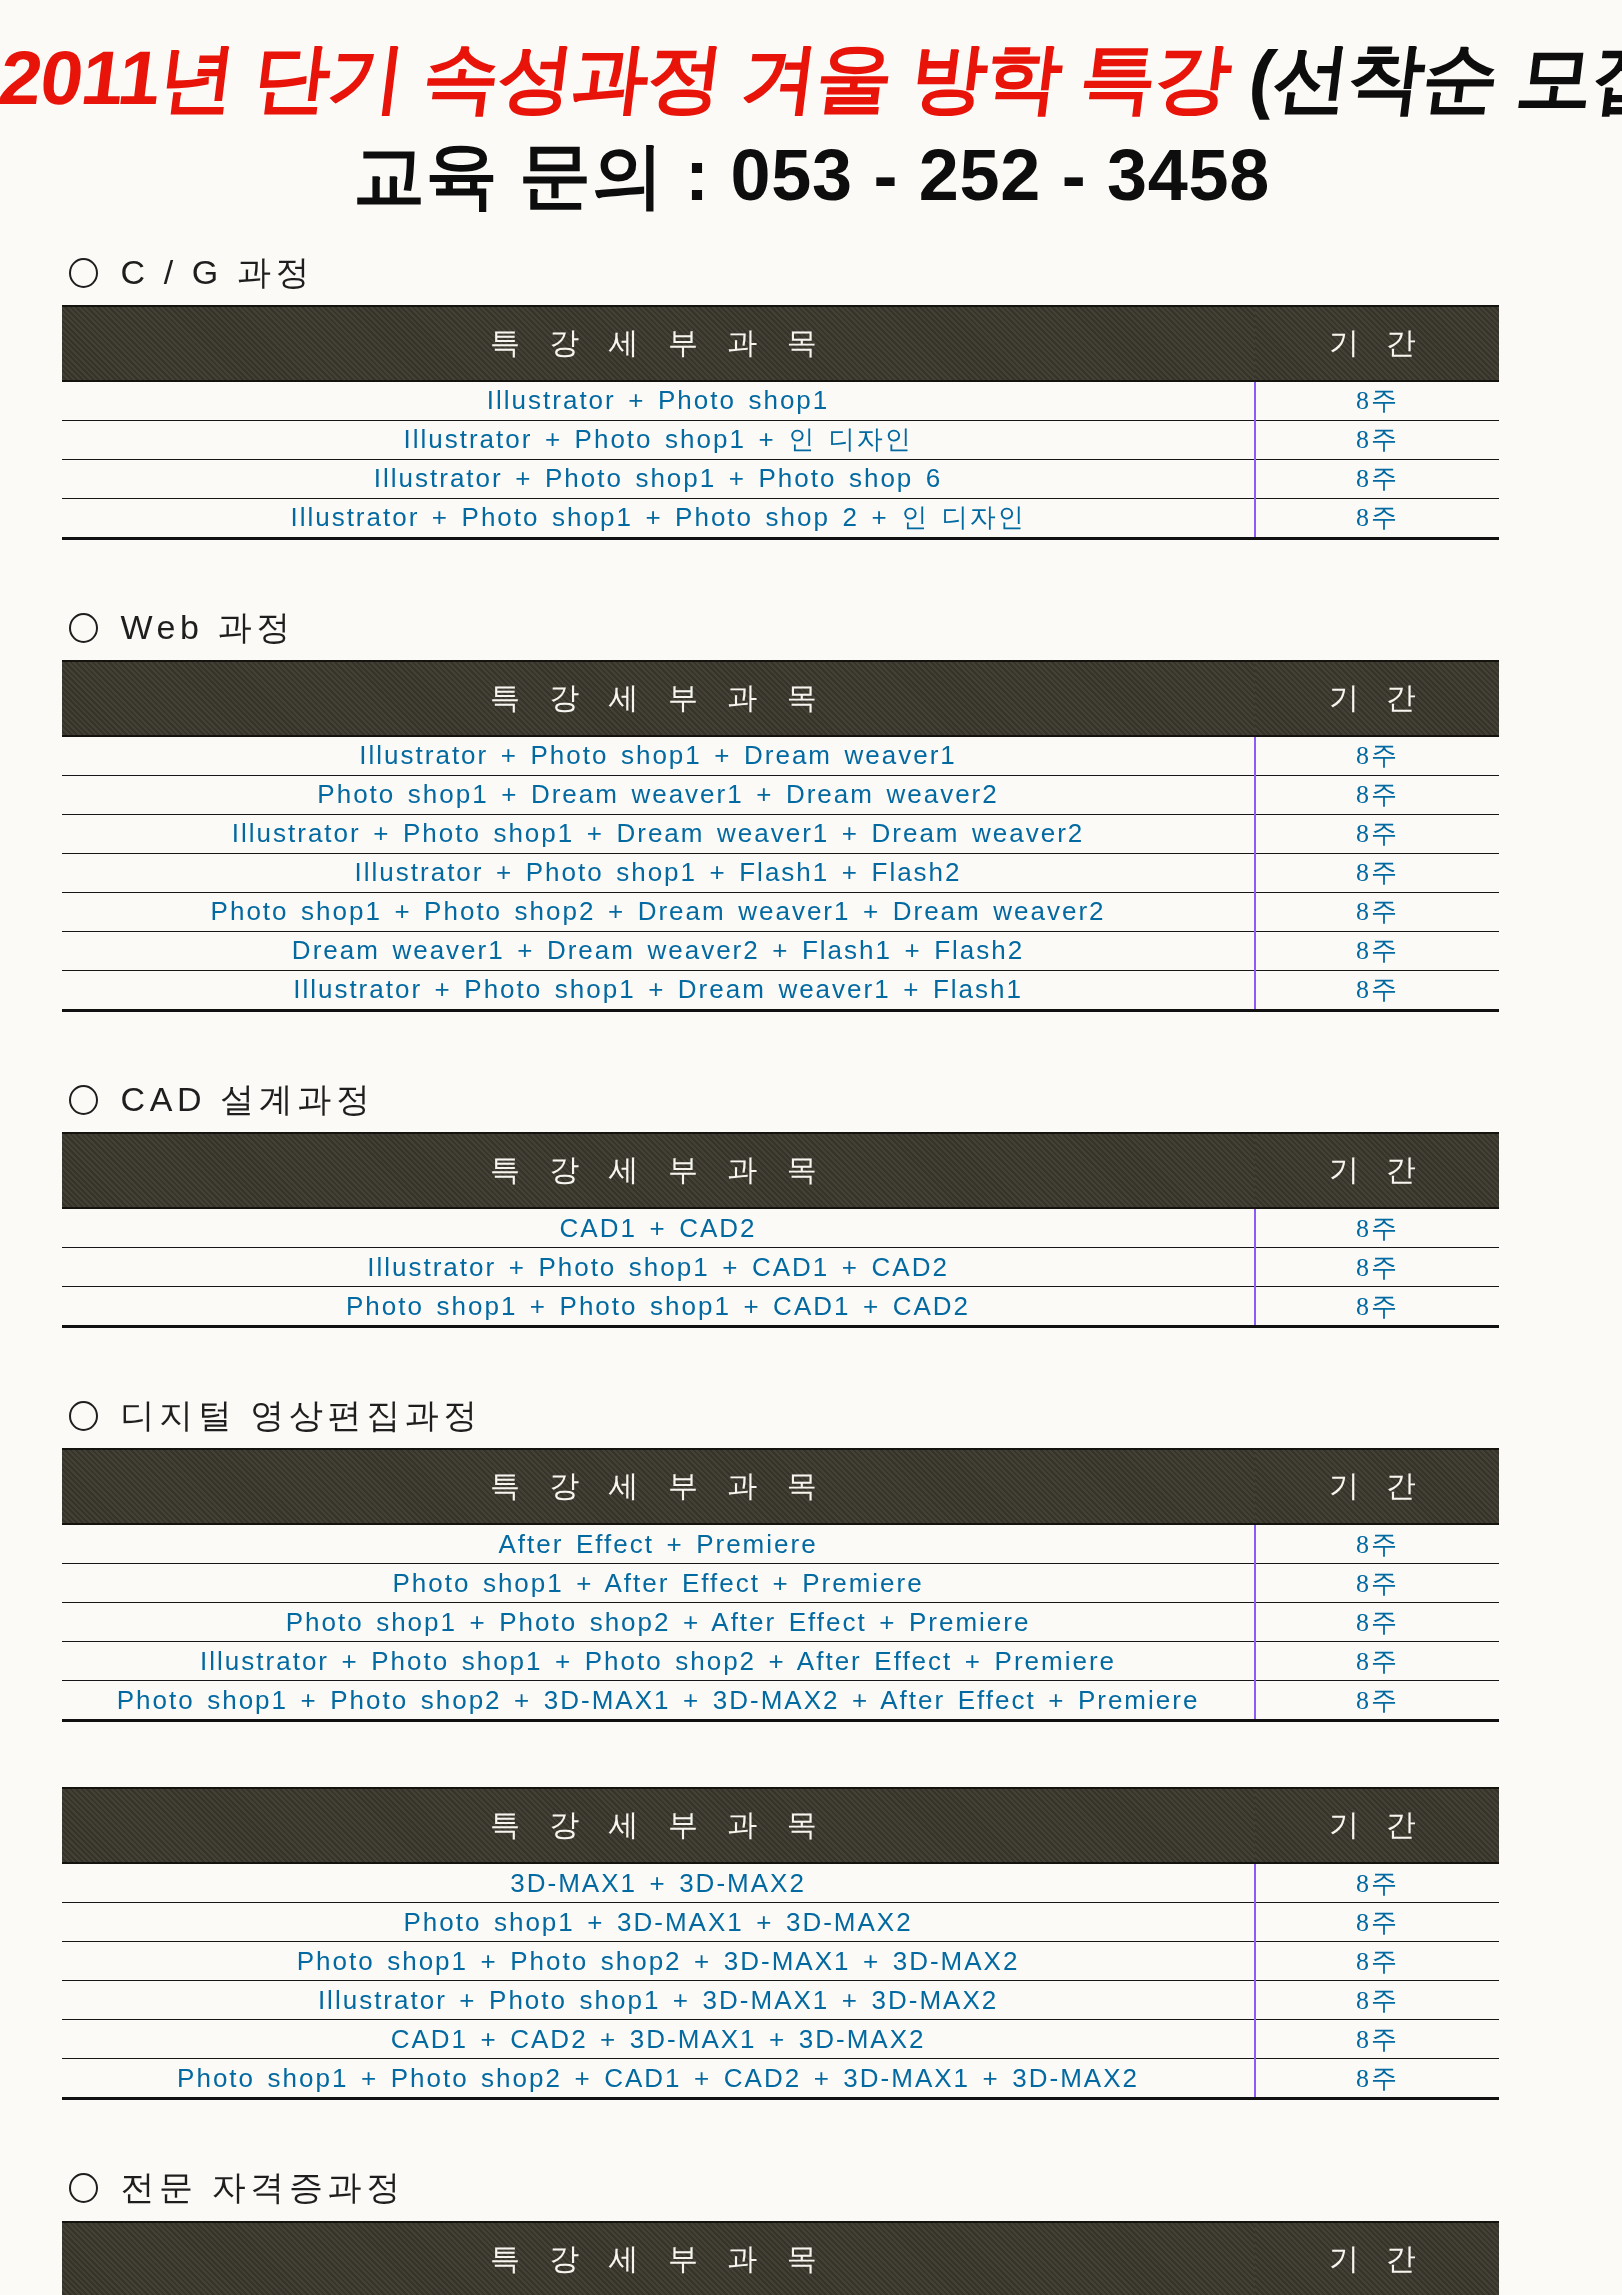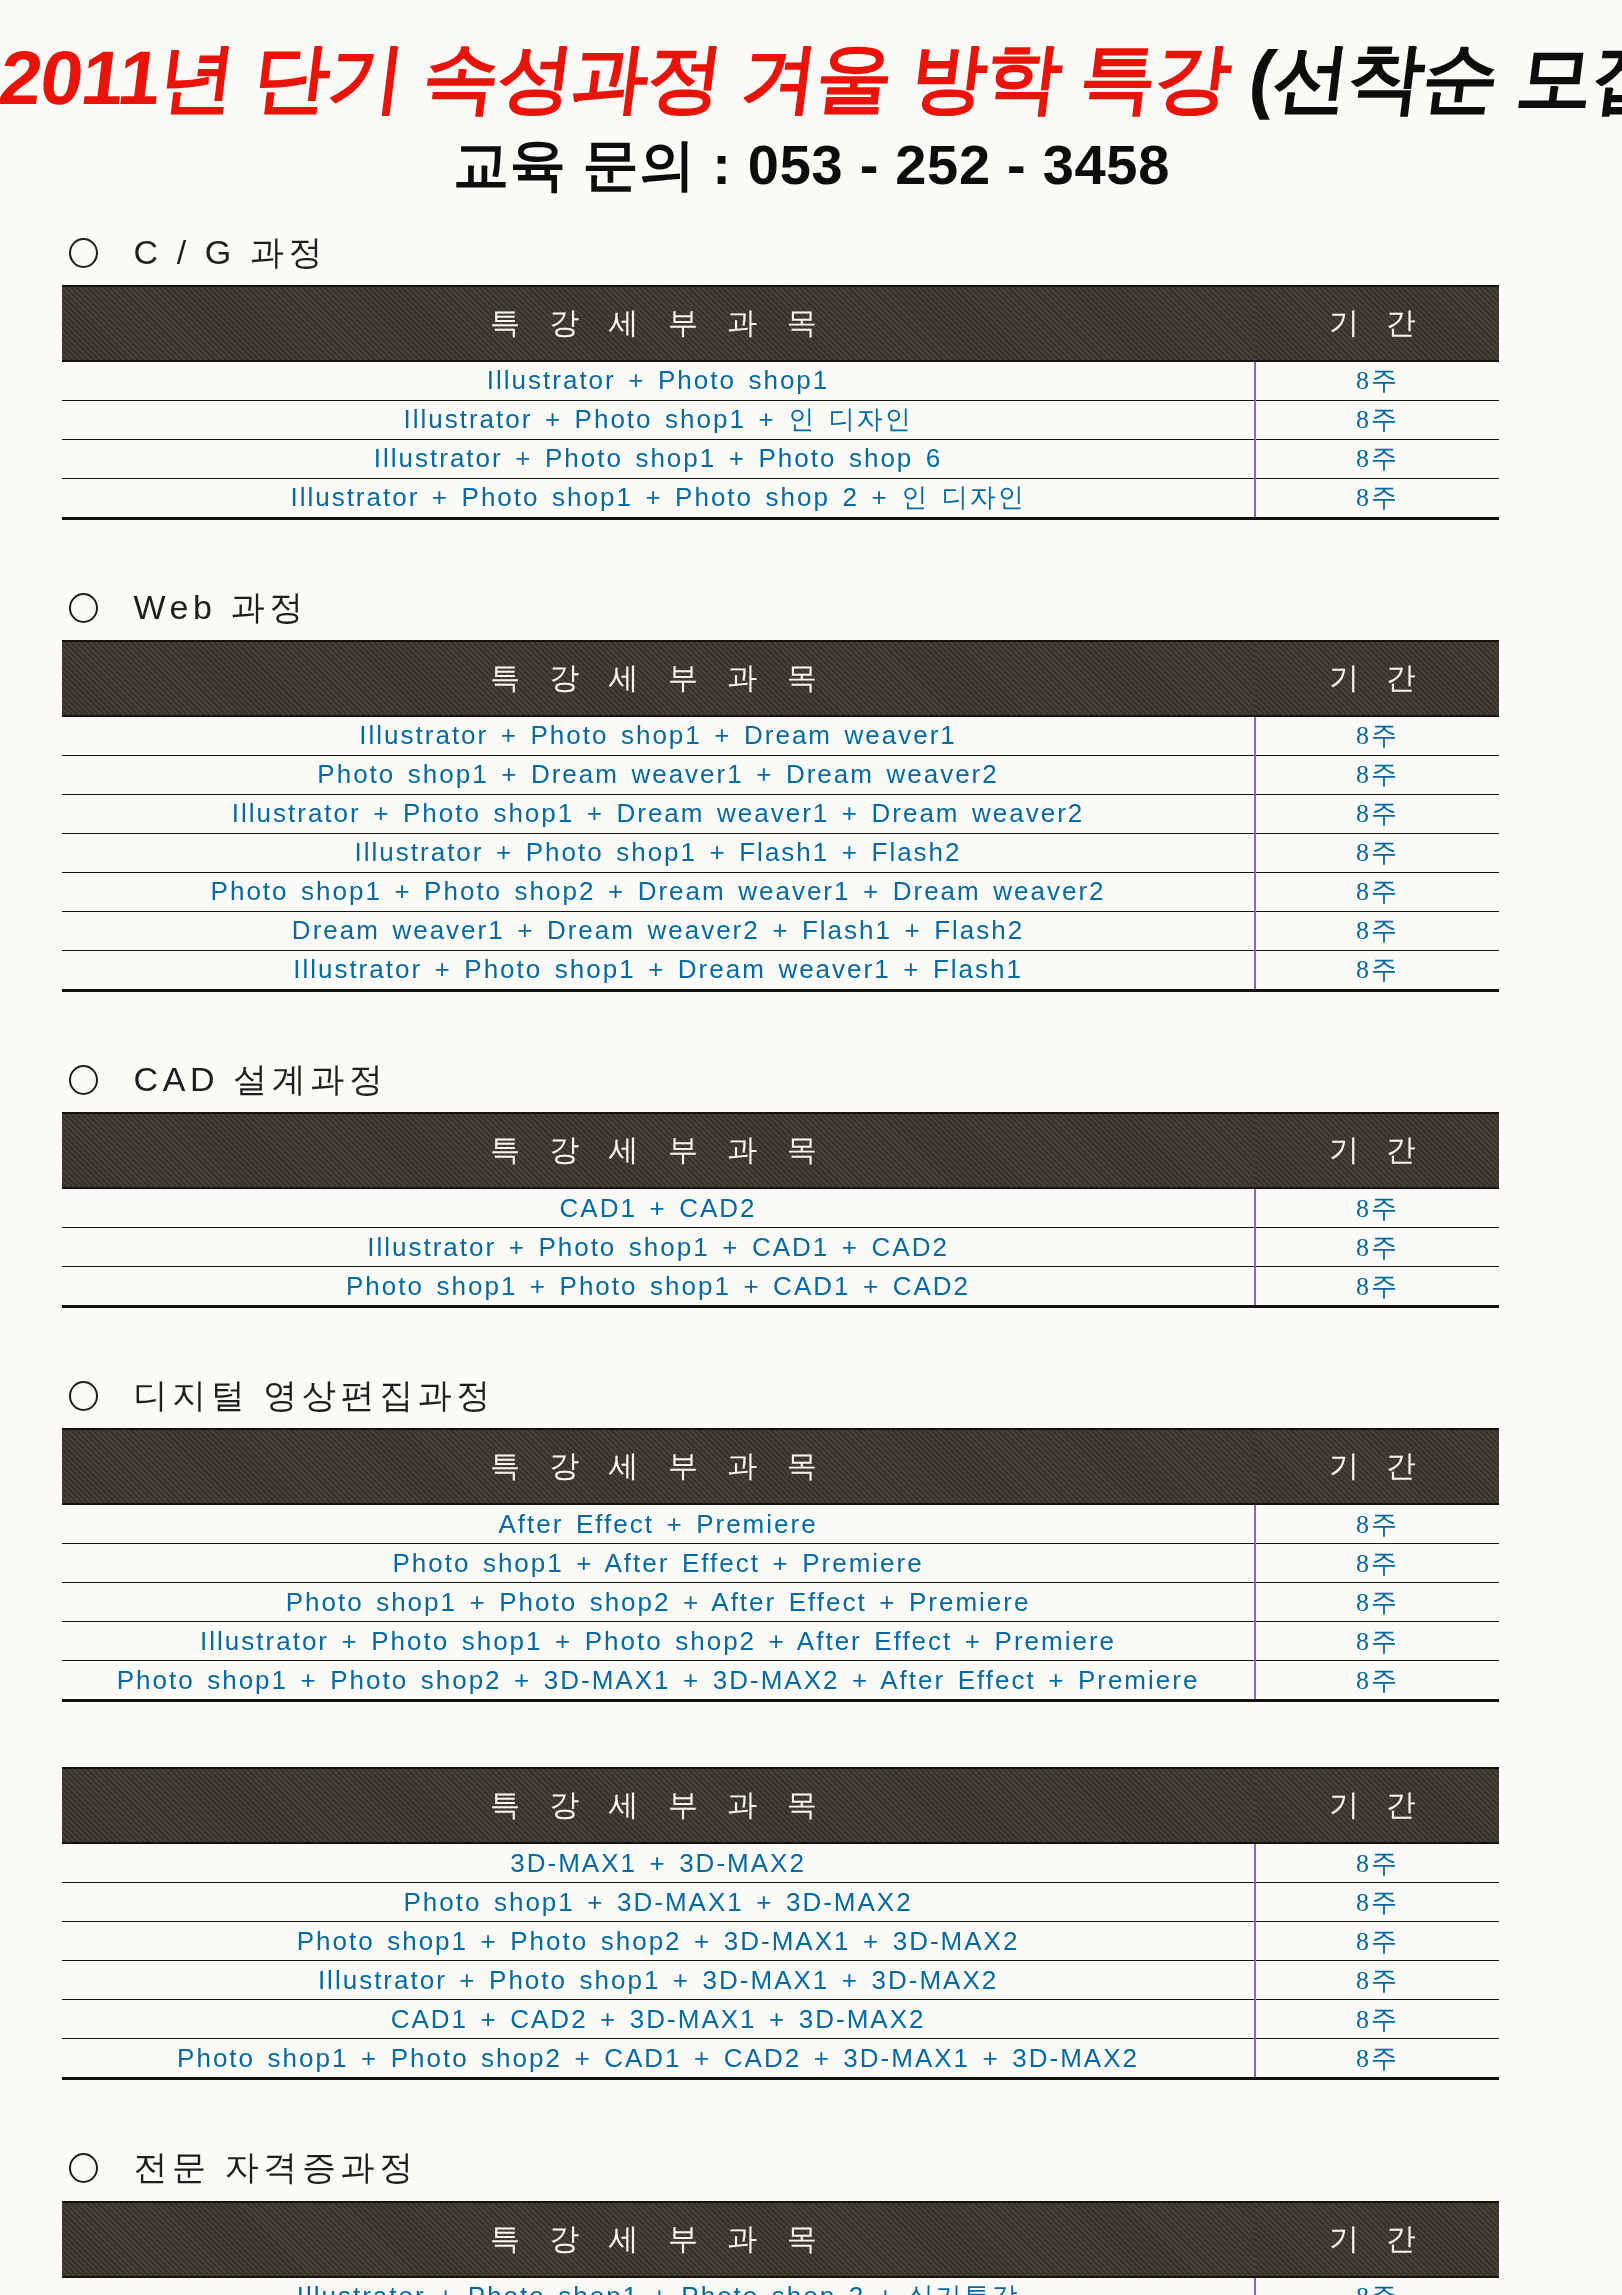--- a/index.html
+++ b/index.html
@@ -20,33 +20,33 @@
     font-weight:bold;
     letter-spacing:-1.3px;
     transform:skewX(-7deg);
     white-space:nowrap;
     line-height:1.25;
   }
   .title-red   { color:#e81309; }
   .title-black { color:#0d0d0d; }
   .subtitle {
     margin:2.6px 0 0 0;
-    font-size:56px;
+    font-size:72px;
     font-weight:bold;
     color:#0d0d0d;
     letter-spacing:0.7px;
   }
   
   .sections { }
   .section { margin:0 124px 0 62px; }
   .section:first-child { margin-top:26px; }
   .section + .section { margin-top:65px; }
   .section-header {
     display:flex; align-items:center;
-    gap:36px;
+    gap:23px;
     margin:0 0 9.2px 6.5px;
     font-size:34px;
     letter-spacing:4.6px;
     color:#1e1e1e;
   }
   .bullet {
     flex:0 0 auto;
     width:25px; height:26px;
     border:2px solid #1e1e1e;
     border-radius:50%;

